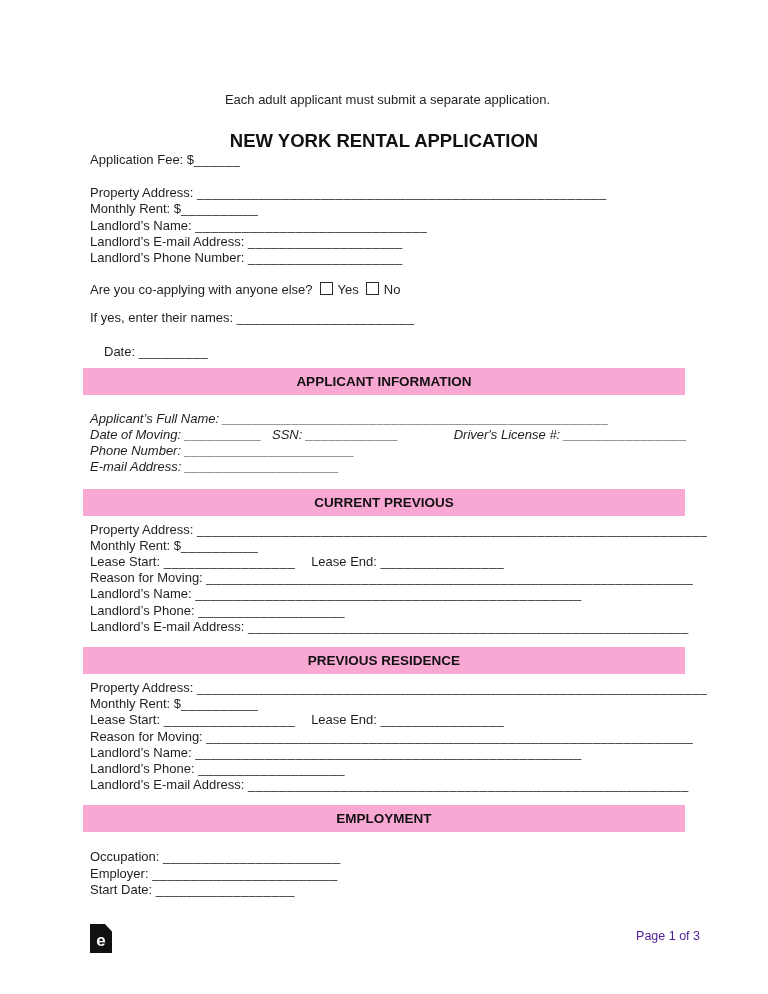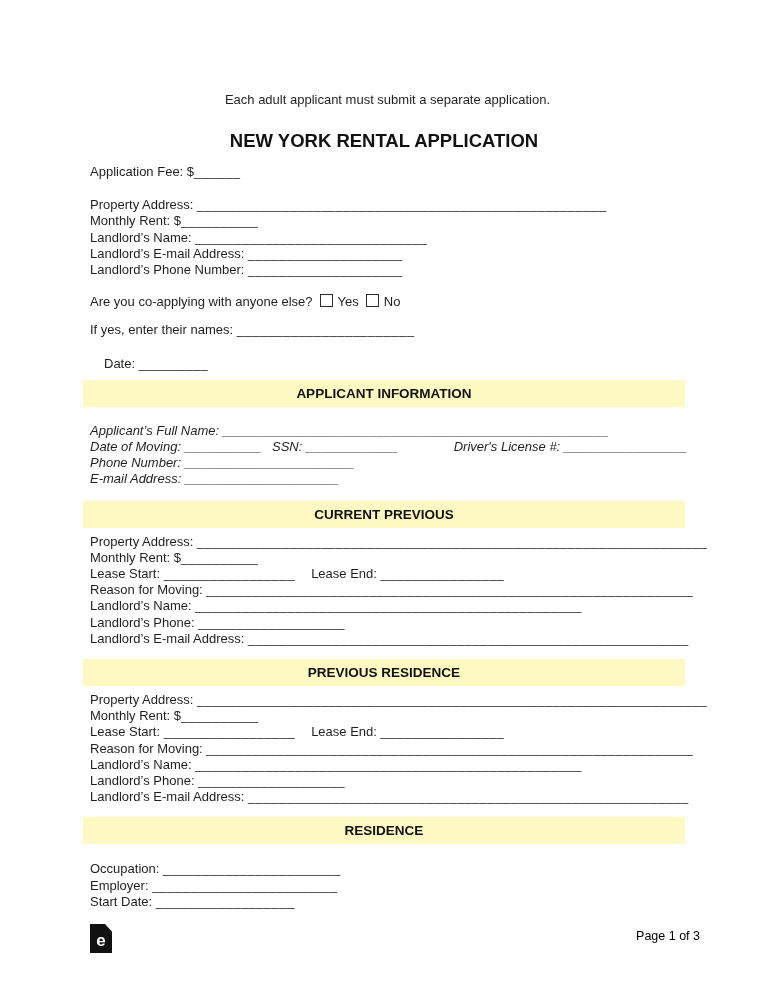--- a/index.html
+++ b/index.html
@@ -25,36 +25,36 @@
     font-size: 18.5px;
     font-weight: bold;
     margin-top: 23px;
     color: #111;
   }
   .row {
     font-size: 13px;
     line-height: 16.2px;
     white-space: nowrap;
   }
-  .fee-row { margin: 12px 0 0 7px; }
+  .fee-row { margin: 0 0 0 7px; }
   .field-block { margin: 17px 0 0 7px; }
   .coapply-row { margin: 16px 0 0 7px; }
   .names-row { margin: 12px 0 0 7px; }
   .date-row { margin: 17px 0 0 21px; }
   .blank { letter-spacing: 0.5px; color: #2b2b2b; }
   .checkbox {
     display: inline-block;
     width: 11px; height: 11px;
     border: 1.4px solid #2b2b2b;
     vertical-align: -1px;
     margin: 0 5px 0 7px;
     background: #fff;
   }
   .section-bar {
-    background: #fef9c3;
+    background: #f9a8d4;
     height: 27px;
     display: flex; align-items: center; justify-content: center;
     font-weight: bold;
     font-size: 13.5px;
     color: #111;
   }
   .bar-after-date { margin-top: 8px; }
   .bar-gap-13 { margin-top: 13px; }
   .bar-gap-8 { margin-top: 12px; }
   .section-rows { margin: 16px 0 0 7px; font-style: italic; }
@@ -75,21 +75,21 @@
     color: #ffffff;
     font-weight: bold;
     font-size: 17px;
     line-height: 1;
     margin-top: 3px;
   }
   .page-indicator {
     position: absolute;
     right: 68px; top: 929px;
     font-size: 12.5px;
-    color: #000000;
+    color: #4c1d95;
   }
 </style>
 </head>
 <body>
 
 <div class="content">
 
   <div class="note">Each adult applicant must submit a separate application.</div>
 
   <div class="title">NEW YORK RENTAL APPLICATION</div>
@@ -190,21 +190,21 @@
       <span>Landlord’s Name: </span><span class="blank">__________________________________________________</span>
     </div>
     <div class="row">
       <span>Landlord’s Phone: </span><span class="blank">___________________</span>
     </div>
     <div class="row">
       <span>Landlord’s E-mail Address: </span><span class="blank">_________________________________________________________</span>
     </div>
   </div>
 
-  <div class="section-bar bar-gap-8">RESIDENCE</div>
+  <div class="section-bar bar-gap-8">EMPLOYMENT</div>
 
   <div class="section-rows-emp">
     <div class="row">
       <span>Occupation: </span><span class="blank">_______________________</span>
     </div>
     <div class="row">
       <span>Employer: </span><span class="blank">________________________</span>
     </div>
     <div class="row">
       <span>Start Date: </span><span class="blank">__________________</span>

